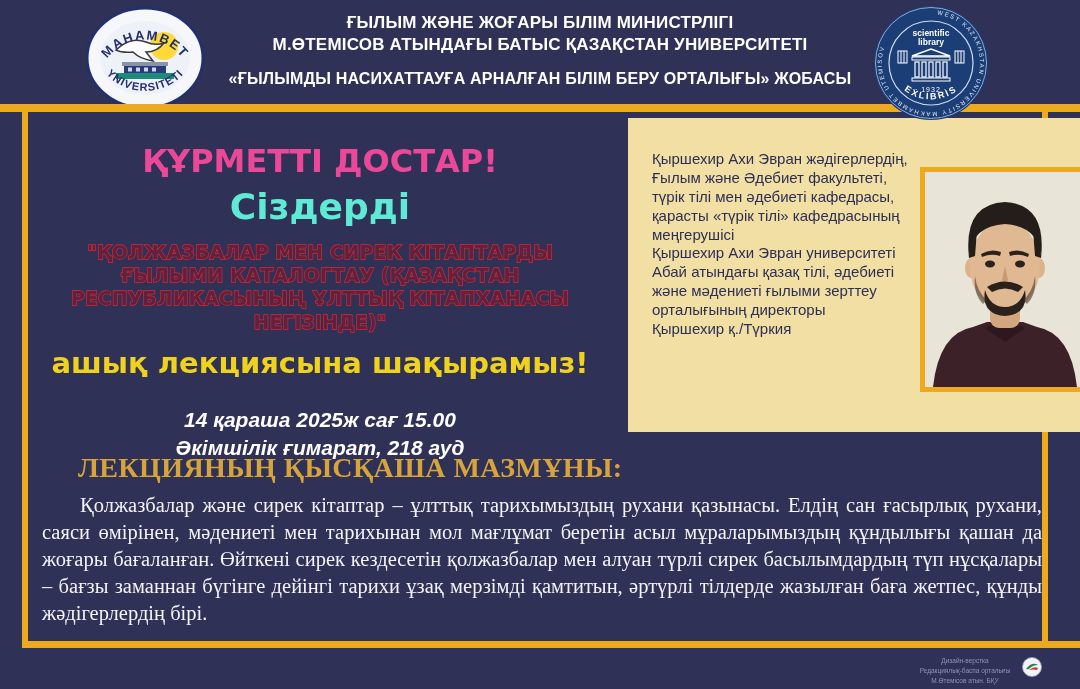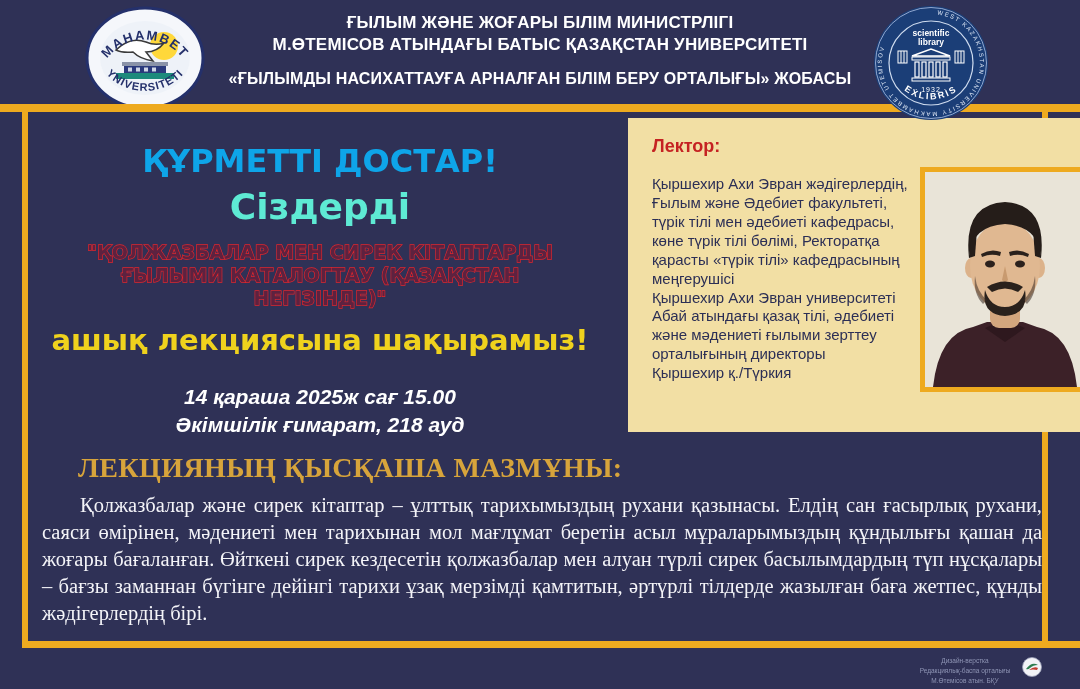--- a/index.html
+++ b/index.html
@@ -13,21 +13,21 @@
   .h-line1,.h-line2{font-size:17px;font-weight:bold;line-height:1.3;letter-spacing:.2px;}
   .h-line3{font-size:16px;font-weight:bold;margin-top:14px;letter-spacing:.2px;}
   .logo-left{position:absolute;left:84px;top:6px;width:122px;height:104px;}
   .logo-right{position:absolute;left:872px;top:4px;width:118px;height:118px;z-index:5;}
   
   .gold-stripe-top{position:absolute;left:0;top:104px;width:1080px;height:8px;background:#eeaa1f;z-index:2;}
   .frame{position:absolute;left:22px;top:106px;width:1026px;height:541px;border:6px solid #eeaa1f;box-sizing:border-box;z-index:1;}
   .gold-stripe-bottom{position:absolute;left:22px;top:641px;width:1058px;height:7px;background:#eeaa1f;z-index:2;}
   
   .invite-col{position:absolute;left:35px;top:112px;width:570px;text-align:center;z-index:3;}
-  .greeting{margin-top:30px;font-family:"DejaVu Sans",sans-serif;font-weight:bold;font-size:32px;color:#0ea5e9;}
+  .greeting{margin-top:30px;font-family:"DejaVu Sans",sans-serif;font-weight:bold;font-size:32px;color:#ec4899;}
   .subgreeting{margin-top:6px;font-family:"DejaVu Sans",sans-serif;font-weight:bold;font-size:36px;color:#5eead4;}
   .lecture-title{margin-top:14px;font-family:"DejaVu Sans",sans-serif;font-weight:bold;font-size:19px;line-height:1.22;
     color:#5d2240;-webkit-text-stroke:1.3px #e2262c;paint-order:stroke fill;}
   .invite-line{margin-top:12px;font-family:"DejaVu Sans",sans-serif;font-weight:bold;font-size:29px;color:#efd21d;}
   .when-block{margin-top:26px;font-style:italic;font-weight:bold;font-size:21px;color:#ffffff;line-height:1.35;}
   
   .lecturer-box{position:absolute;left:628px;top:118px;width:452px;height:314px;background:#f2dfa4;z-index:3;box-sizing:border-box;padding:16px 0 0 24px;}
   .lect-label{color:#c52222;font-weight:bold;font-size:18px;line-height:1.4;}
   .lect-name{color:#c52222;font-weight:bold;font-size:18px;line-height:1.3;}
   .lect-details{margin-top:16px;width:275px;color:#2c2f55;font-size:15px;line-height:1.26;}
@@ -118,36 +118,35 @@
   <div class="gold-stripe-top"></div>
   <div class="frame"></div>
   <div class="gold-stripe-bottom"></div>
 
   <div class="invite-col">
     <div class="greeting">ҚҰРМЕТТІ ДОСТАР!</div>
     <div class="subgreeting">Сіздерді</div>
     <div class="lecture-title">
       <div>"ҚОЛЖАЗБАЛАР МЕН СИРЕК КІТАПТАРДЫ</div>
       <div>ҒЫЛЫМИ КАТАЛОГТАУ (ҚАЗАҚСТАН</div>
+      <div>РЕСПУБЛИКАСЫНЫҢ ҰЛТТЫҚ КІТАПХАНАСЫ</div>
       <div>НЕГІЗІНДЕ)"</div>
     </div>
     <div class="invite-line">ашық лекциясына шақырамыз!</div>
     <div class="when-block">
       <div>14 қараша 2025ж сағ 15.00</div>
       <div>Әкімшілік ғимарат, 218 ауд</div>
     </div>
   </div>
 
   <div class="lecturer-box">
-    <div class="lect-label">Лектор:</div>
     <div class="lect-details">
       <div>Қыршехир Ахи Эвран жәдігерлердің,</div>
       <div>Ғылым және Әдебиет факультеті,</div>
       <div>түрік тілі мен әдебиеті кафедрасы,</div>
-      <div>көне түрік тілі бөлімі, Ректоратқа</div>
       <div>қарасты «түрік тілі»  кафедрасының</div>
       <div>меңгерушісі</div>
       <div>Қыршехир Ахи Эвран университеті</div>
       <div>Абай атындағы қазақ тілі, әдебиеті</div>
       <div>және мәдениеті ғылыми зерттеу</div>
       <div>орталығының директоры</div>
       <div>Қыршехир қ./Түркия</div>
     </div>
   </div>
 

